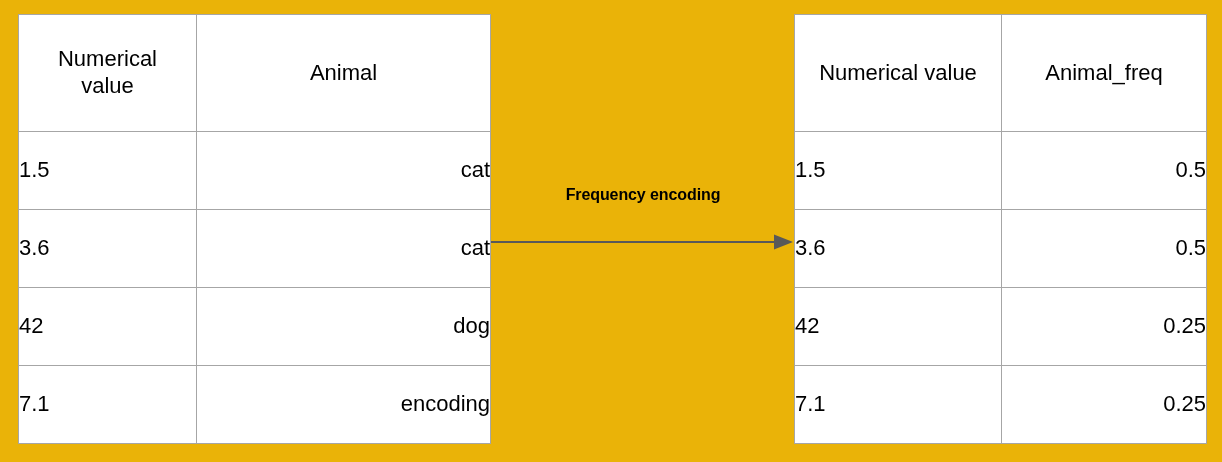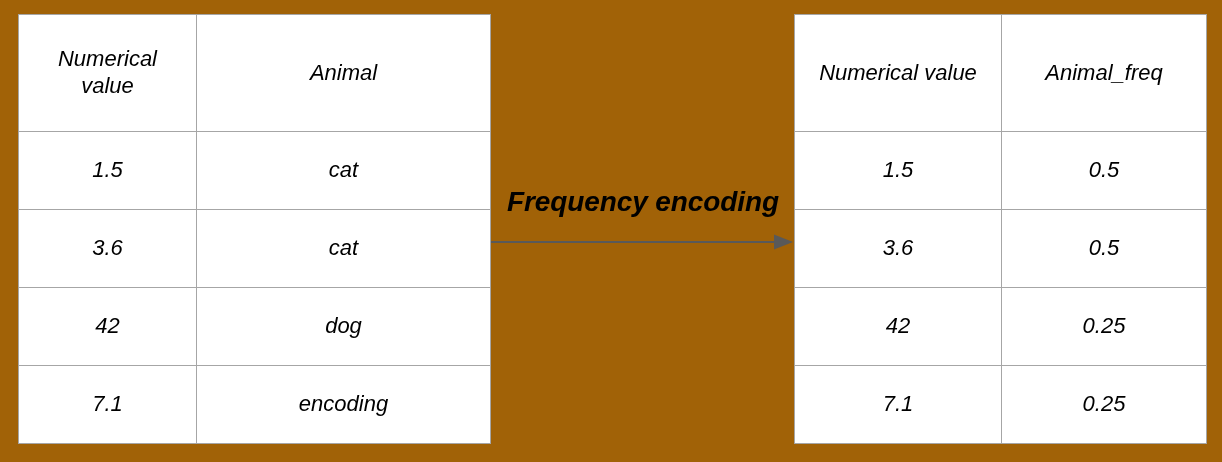--- a/index.html
+++ b/index.html
@@ -8,23 +8,22 @@
     background: #ffffff;
   }
   body {
     font-family: "Liberation Sans", sans-serif;
     color: #000000;
   }
   #canvas {
     position: relative;
     width: 1222px;
     height: 462px;
-    background: #a16207;
+    background: #eab308;
     overflow: hidden;
-    font-style: italic;
   }
 
   
   .data-table {
     position: absolute;
     border-collapse: collapse;
     table-layout: fixed;
     background: #ffffff;
   }
   .data-table td,
@@ -40,25 +39,25 @@
   }
   .data-table thead th {
     height: 117px;
     text-align: center;
     padding: 0 10px;
   }
   .data-table tbody td {
     height: 78px;
   }
   .cell-center {
-    text-align: center;
+    text-align: left;
     padding: 0 8px;
   }
   .cell-left {
-    text-align: center;
+    text-align: right;
     padding: 0 0 0 14px;
   }
 
   #table-left  { left: 18px;  top: 14px; width: 472px; }
   #table-right { left: 794px; top: 14px; width: 412px; }
 
   #table-left  col.c1 { width: 178px; }
   #table-left  col.c2 { width: 294px; }
   #table-right col.c1 { width: 207px; }
   #table-right col.c2 { width: 205px; }
@@ -70,21 +69,21 @@
     top: 186px;
     width: 310px;
     height: 80px;
   }
   #transform-label {
     position: absolute;
     left: 0;
     top: 0;
     width: 310px;
     text-align: center;
-    font-size: 28px;
+    font-size: 16px;
     font-weight: bold;
     color: #000000;
     letter-spacing: -0.1px;
     white-space: nowrap;
   }
   #transform-arrow {
     position: absolute;
     left: 0;
     top: 44px;
     width: 310px;

